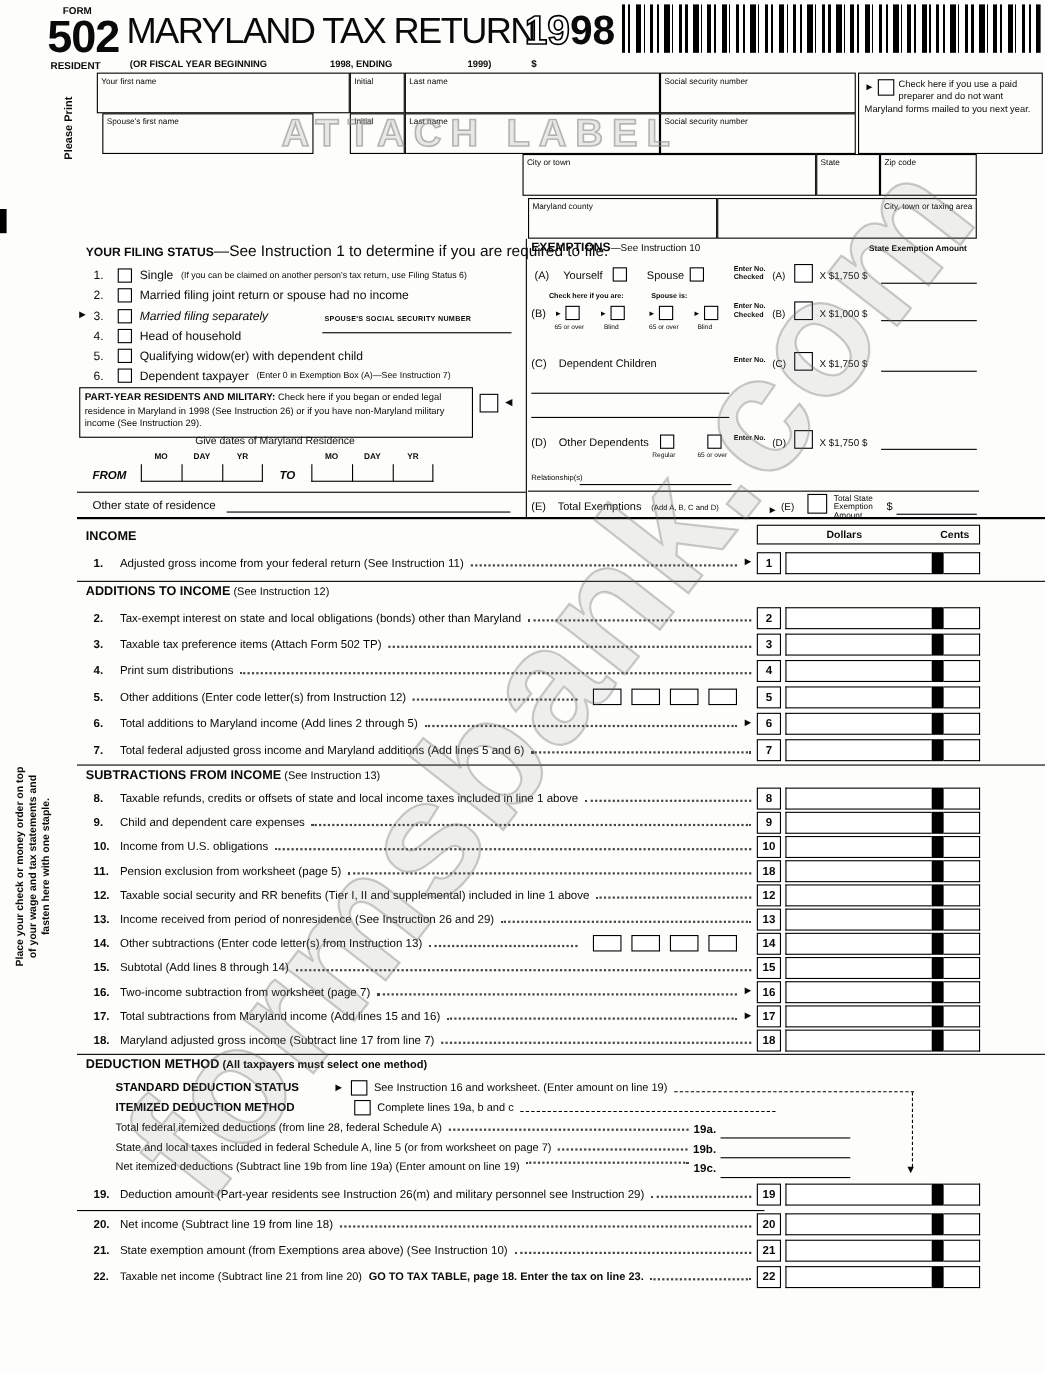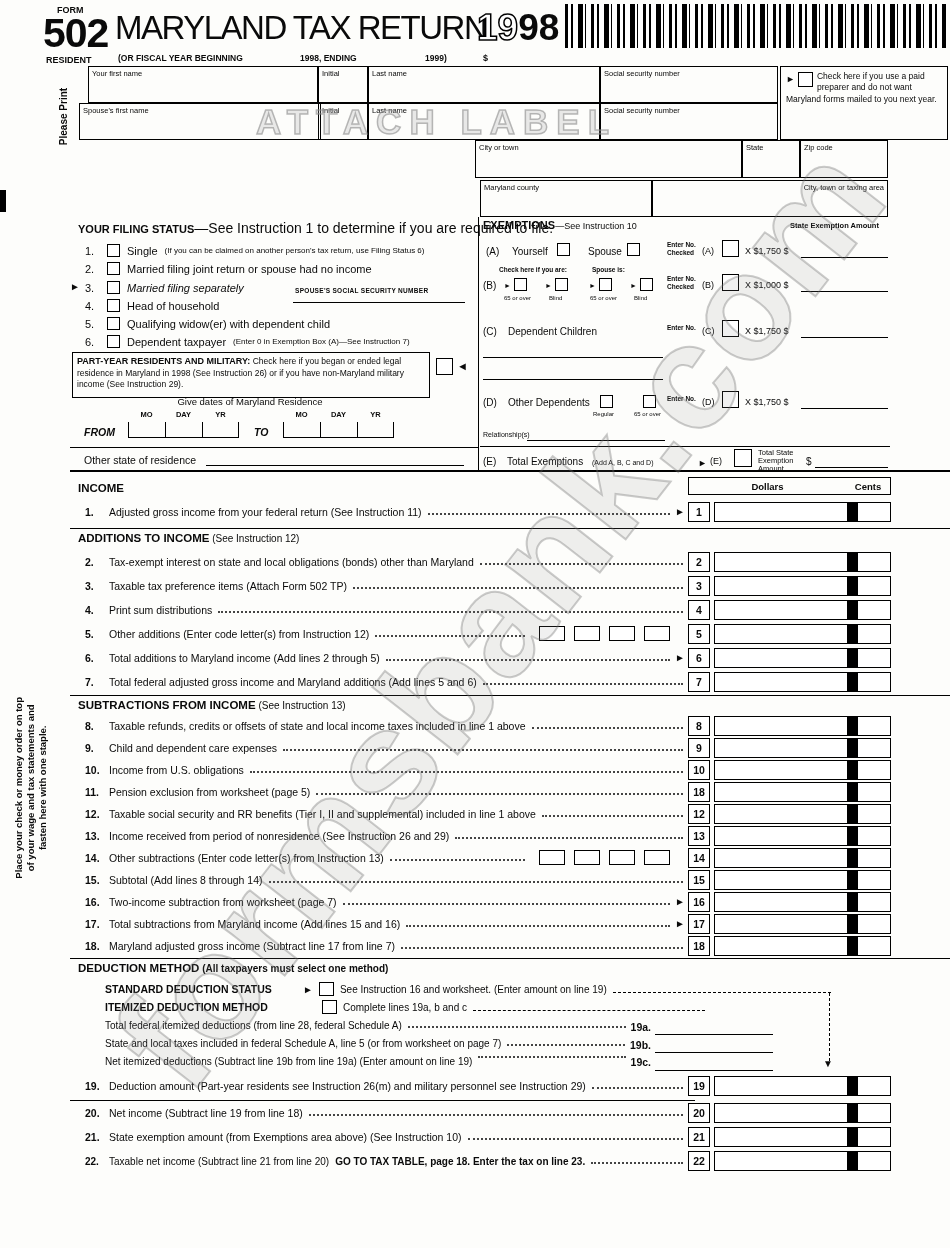--- a/index.html
+++ b/index.html
@@ -71,21 +71,21 @@
   <div class="cell" style="left:318px;top:66px;width:50px;height:37px">
       <span class="cl">Initial</span>
     </div>
   <div class="cell" style="left:368px;top:66px;width:232px;height:37px">
       <span class="cl">Last name</span>
     </div>
   <div class="cell" style="left:600px;top:66px;width:178px;height:37px">
       <span class="cl">Social security number</span>
     </div>
 
-  <div class="cell" style="left:79px;top:103px;width:242px;height:37px">
+  <div class="cell" style="left:93px;top:103px;width:192px;height:37px">
       <span class="cl">Spouse's first name</span>
     </div>
   <div class="cell" style="left:318px;top:103px;width:50px;height:37px">
       <span class="cl">Initial</span>
     </div>
   <div class="cell" style="left:368px;top:103px;width:232px;height:37px">
       <span class="cl">Last name</span>
     </div>
   <div class="cell" style="left:600px;top:103px;width:178px;height:37px">
       <span class="cl">Social security number</span>

